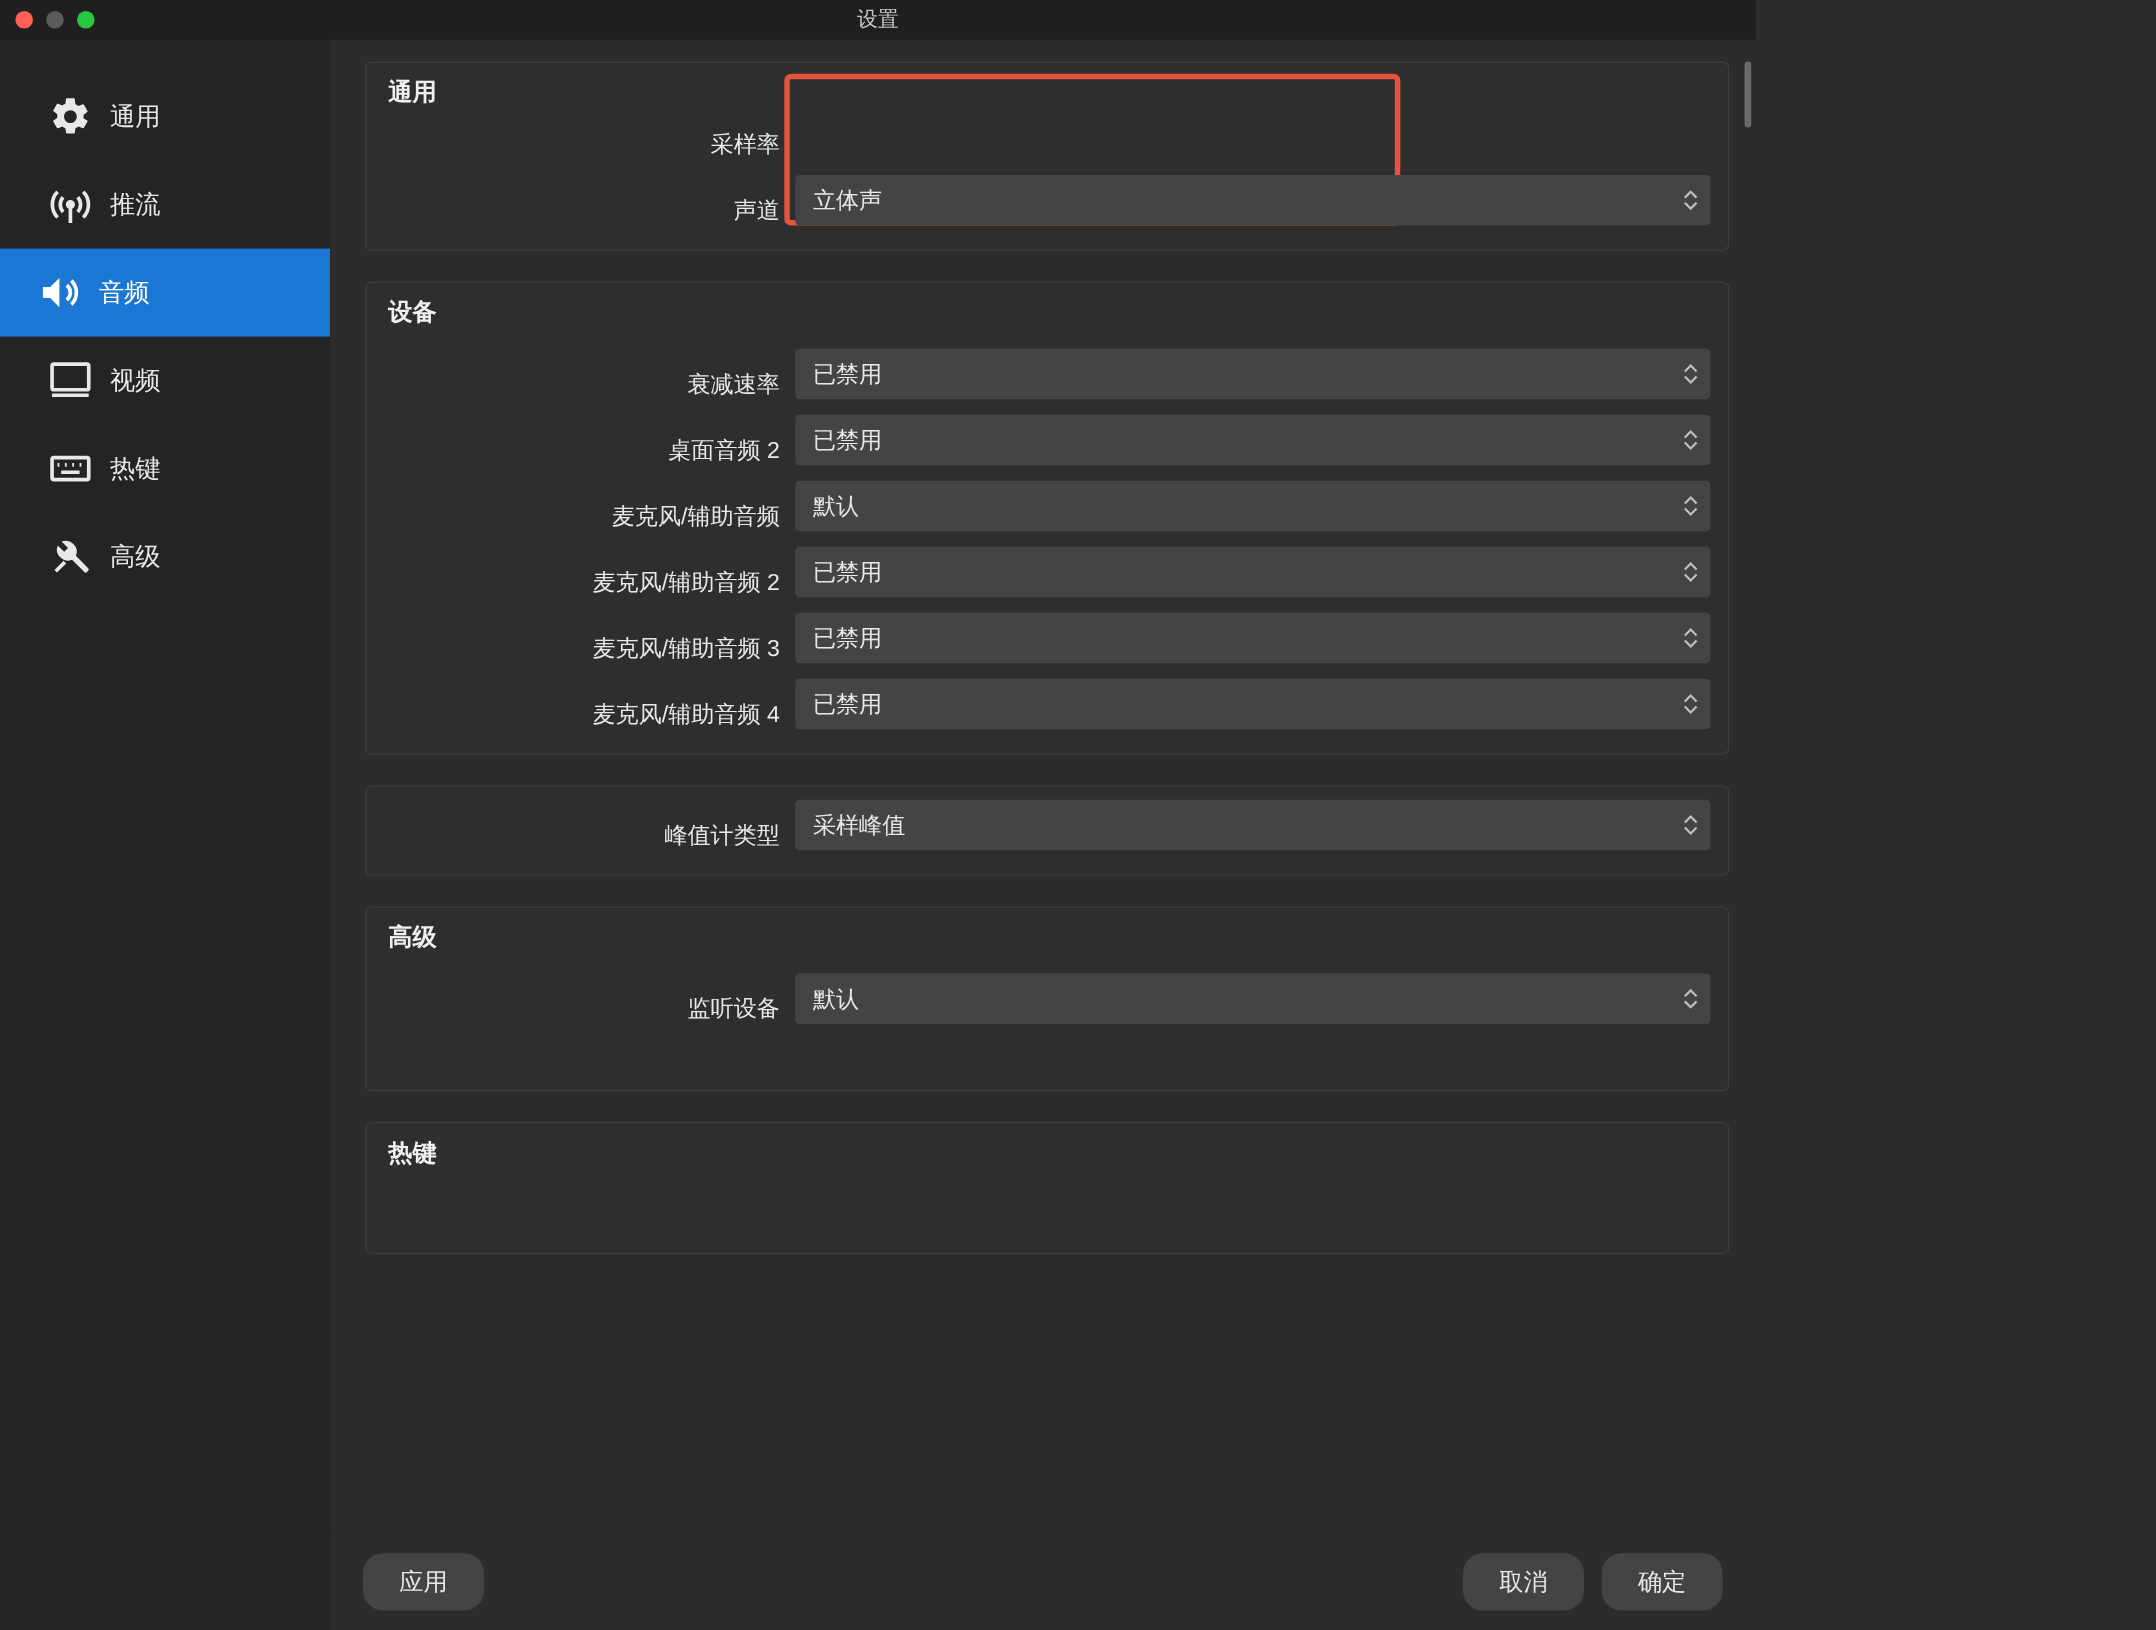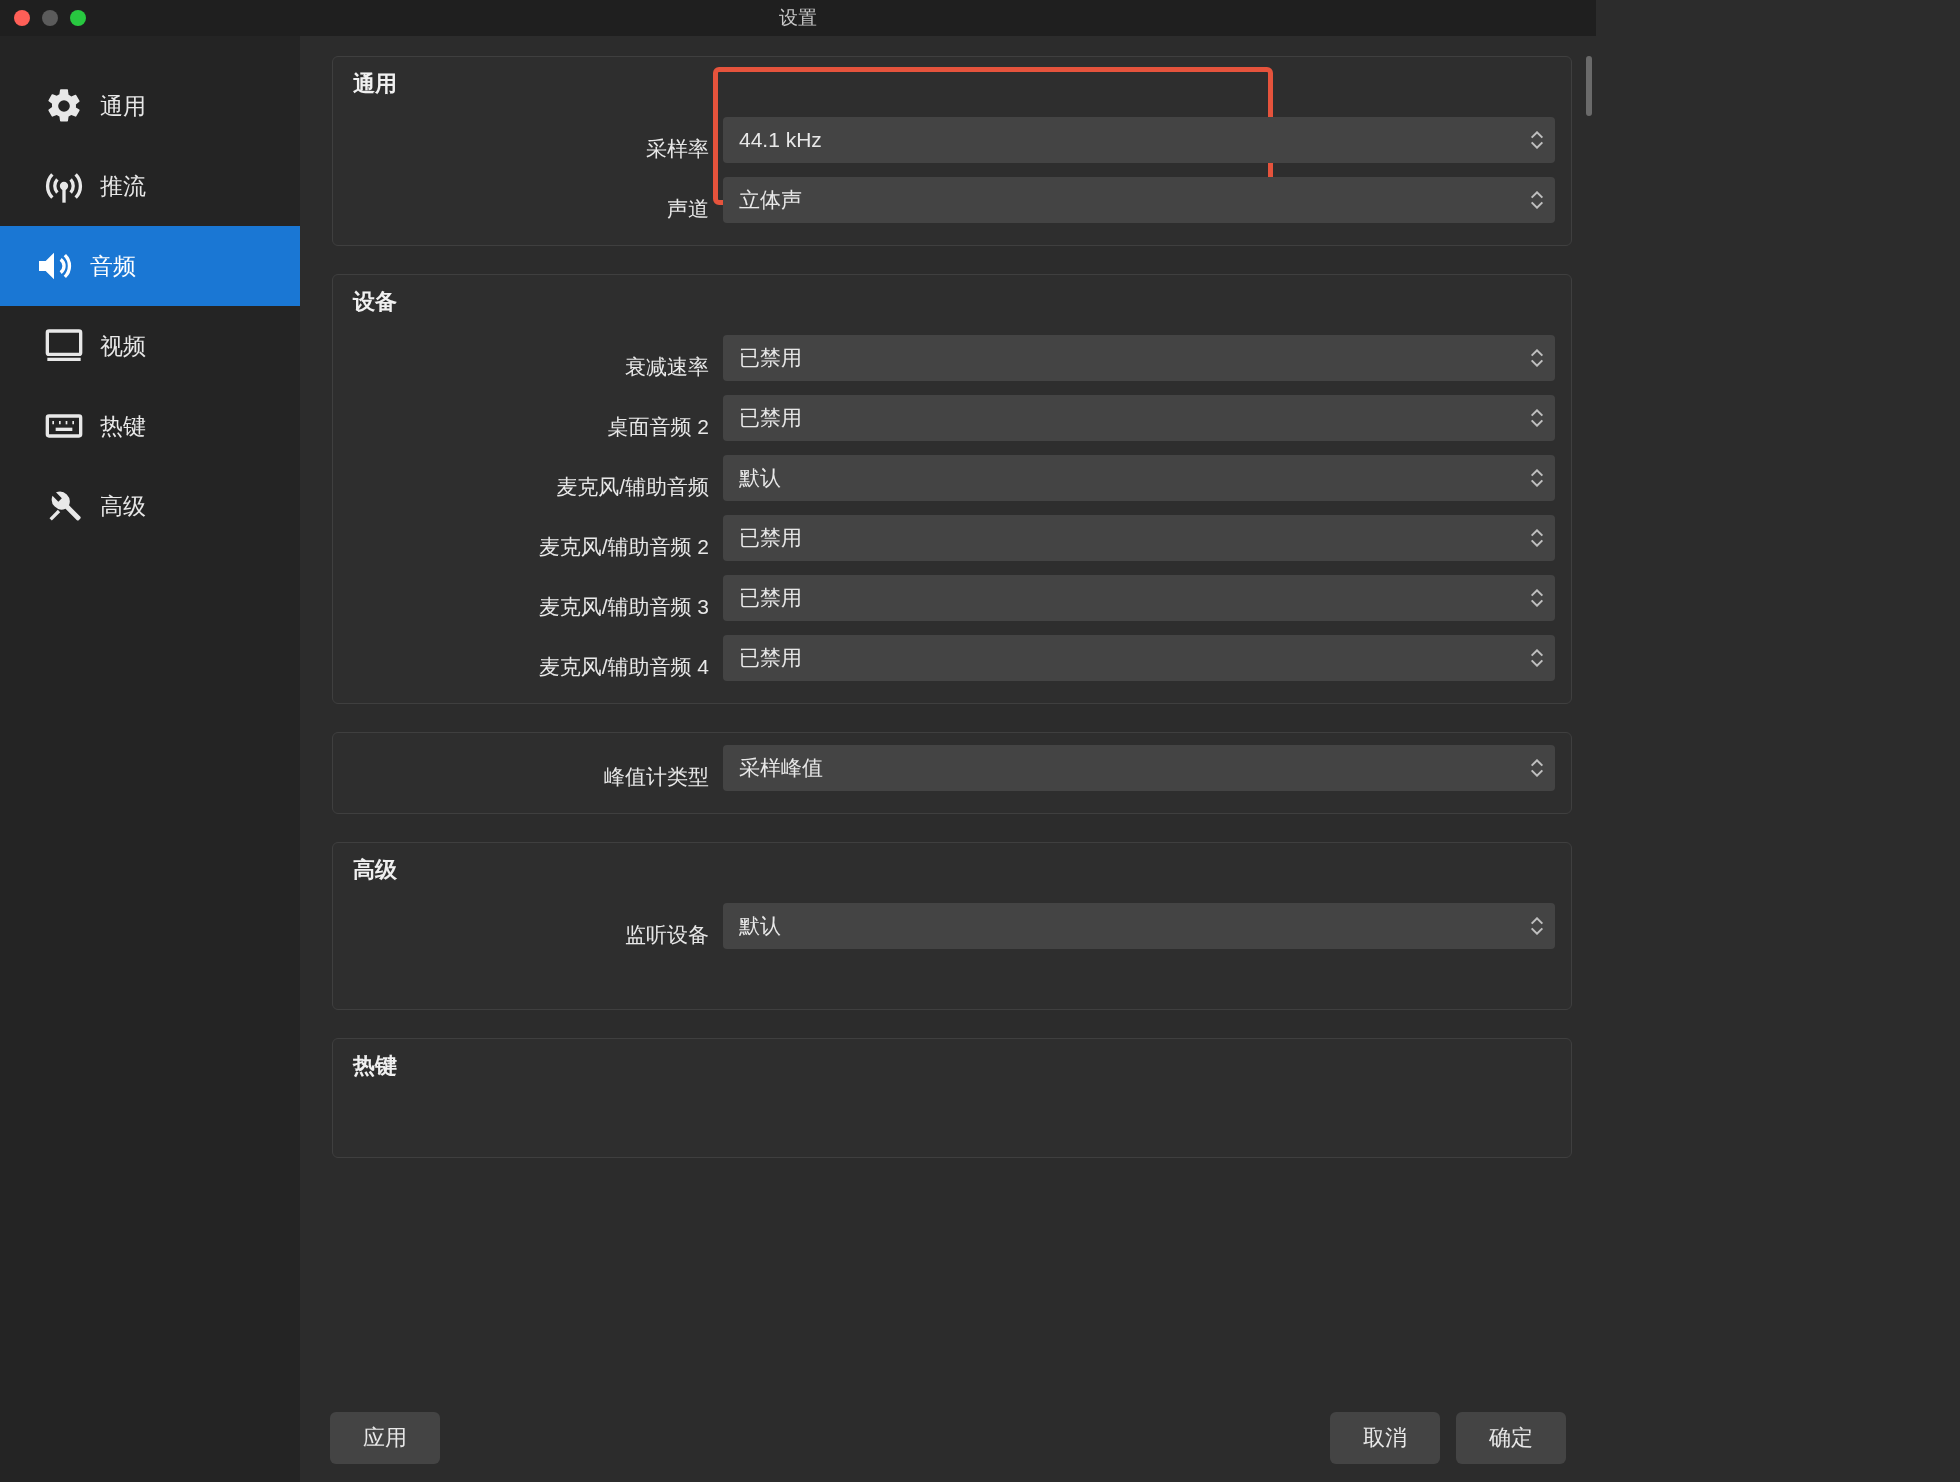--- a/index.html
+++ b/index.html
@@ -168,21 +168,21 @@
     align-items: center;
     padding: 0 30px;
     gap: 16px;
     border-top: 1px solid #2c2c2c;
     flex-shrink: 0;
   }
   .btn {
     min-width: 110px;
     height: 52px;
     background: #444444;
-    border-radius: 6px;
+    border-radius: 18px;
     display: flex;
     align-items: center;
     justify-content: center;
     color: #e8e8e8;
     font-size: 22px;
     cursor: pointer;
     padding: 0 24px;
   }
   .footer-spacer { flex: 1; }
 </style>
@@ -274,31 +274,20 @@
 
     <div class="content-wrap">
       <div class="content">
         <div class="scrollbar"></div>
 
         <div class="panel">
           <div class="highlight-box"></div>
           <div class="panel-title">通用</div>
           <div class="row">
             <div class="row-label">采样率</div>
-            <div class="select">
-              <span>44.1 kHz</span>
-              <span class="stepper">
-                <svg viewBox="0 0 10 6">
-                    <path d="M1 5l4-4 4 4" stroke="#bfbfbf" stroke-width="1.5" fill="none"></path>
-                  </svg>
-                <svg viewBox="0 0 10 6">
-                    <path d="M1 1l4 4 4-4" stroke="#bfbfbf" stroke-width="1.5" fill="none"></path>
-                  </svg>
-              </span>
-            </div>
           </div>
           <div class="row">
             <div class="row-label">声道</div>
             <div class="select">
               <span>立体声</span>
               <span class="stepper">
                 <svg viewBox="0 0 10 6">
                     <path d="M1 5l4-4 4 4" stroke="#bfbfbf" stroke-width="1.5" fill="none"></path>
                   </svg>
                 <svg viewBox="0 0 10 6">

